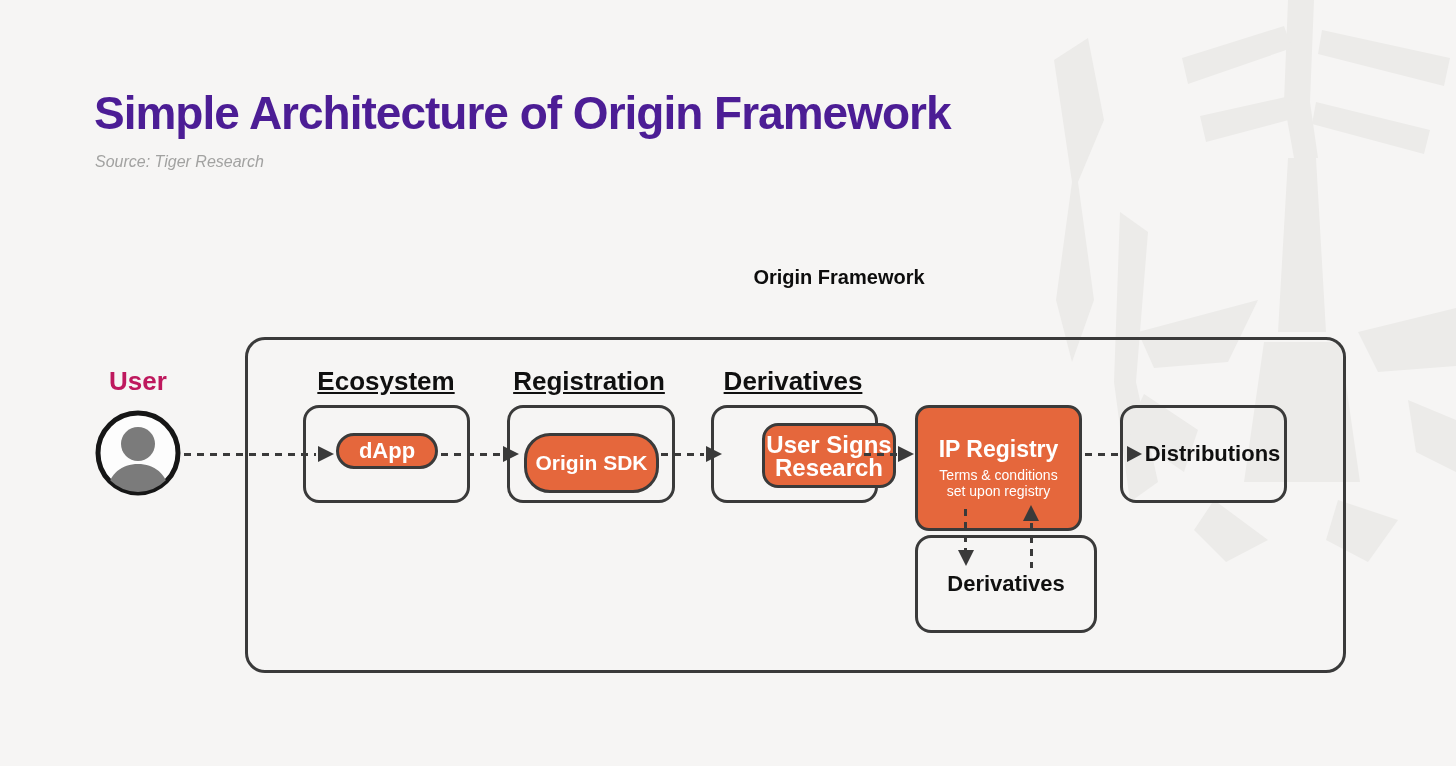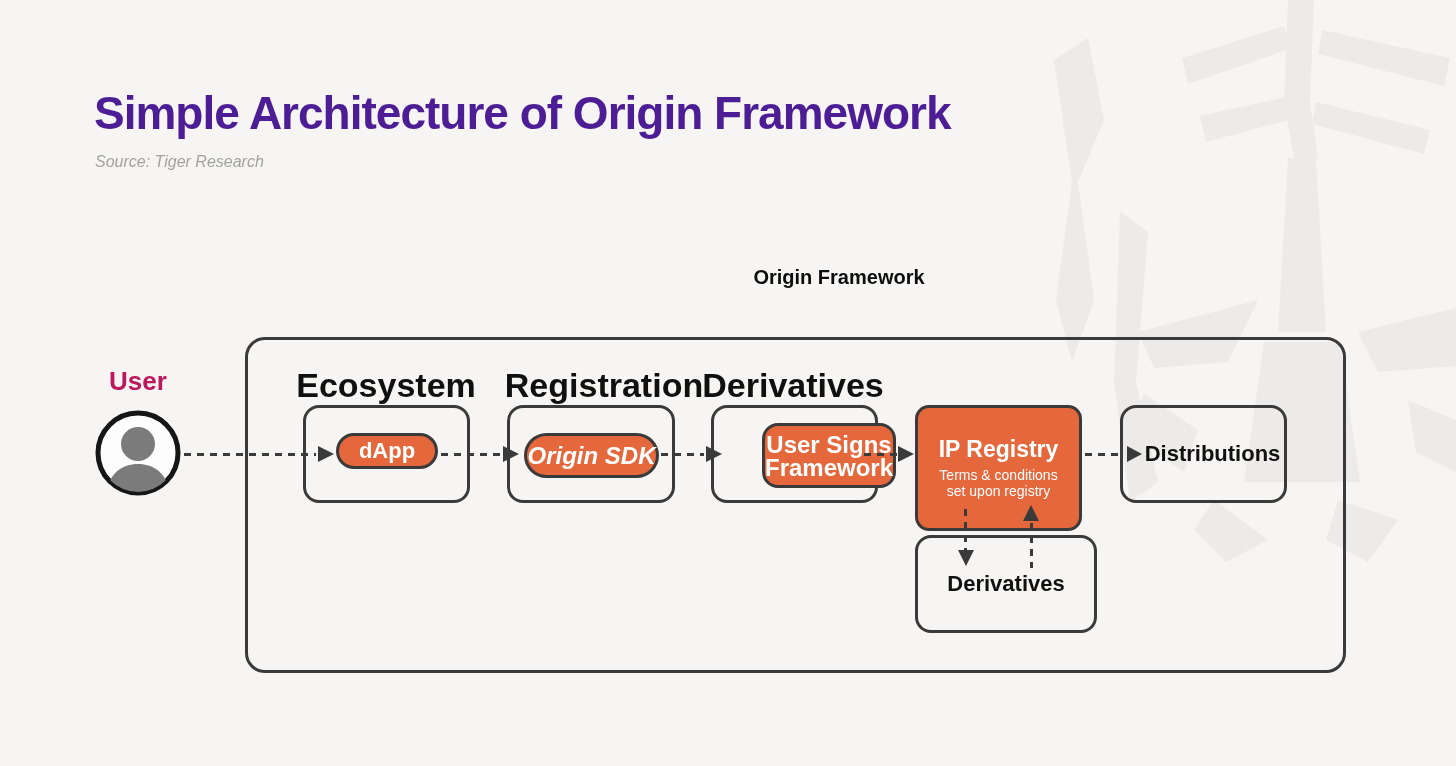--- a/index.html
+++ b/index.html
@@ -27,21 +27,21 @@
     font-size:20px; font-weight:bold; white-space:nowrap; color:#0d0d0d;margin-left:17px;
   }
   .frame{
     position:absolute; left:245px; top:337px; width:1101px; height:336px;
     border:3px solid #3a3a3a; border-radius:20px; box-sizing:border-box;
     background:transparent;
   }
   
   .sec-label{
     position:absolute; top:366px; transform:translateX(-50%);
-    font-size:34px; font-weight:bold; white-space:nowrap; color:#101010;
+    font-size:26px; font-weight:bold; white-space:nowrap; color:#101010;text-decoration:underline;
   }
   
   .box{
     position:absolute; border:3px solid #3a3a3a; border-radius:16px;
     background:transparent; box-sizing:border-box;
   }
   
   .pill{
     position:absolute; background:#e5673c; border:3px solid #3a3a3a;
     color:#fff; font-weight:bold; box-sizing:border-box;
@@ -149,36 +149,36 @@
         </defs>
       <circle cx="43" cy="43" r="40" fill="#fdfdfd" stroke="#161616" stroke-width="5"></circle>
       <g clip-path="url(#avclip)" fill="#7b7b7b">
         <circle cx="43" cy="34" r="17"></circle>
         <path d="M12,86 C12,65 26,54 43,54 C60,54 74,65 74,86 Z"></path>
       </g>
     </svg>
   </div>
 
   <div class="sec-label" style="left:386px;">Ecosystem</div>
-  <div class="sec-label" style="left:589px;margin-left:15px;">Registration</div>
+  <div class="sec-label" style="left:589px;">Registration</div>
   <div class="sec-label" style="left:793px;">Derivatives</div>
 
   <div class="box" style="left:303px; top:405px; width:167px; height:98px;"></div>
   <div class="box" style="left:507px; top:405px; width:168px; height:98px;"></div>
   <div class="box" style="left:711px; top:405px; width:167px; height:98px;"></div>
 
   <div class="pill round" style="left:336px; top:433px; width:102px; height:36px; font-size:22px;">
     <span>dApp</span>
   </div>
-  <div class="pill round" style="left:524px; top:433px; width:135px; height:45px; font-size:24px;font-style:italic;">
+  <div class="pill round" style="left:524px; top:433px; width:135px; height:60px; font-size:21px;">
     <span>Origin SDK</span>
   </div>
   <div class="pill" style="left:728px; top:423px; width:134px; height:65px; border-radius:16px; font-size:24px; line-height:23px;margin-left:34px;">
     <span>User Signs</span>
-    <span>Framework</span>
+    <span>Research</span>
   </div>
 
   <div class="ip-box">
     <div class="ip-title">IP Registry</div>
     <div class="ip-sub">
       <div>Terms &amp; conditions</div>
       <div>set upon registry</div>
     </div>
   </div>
 

